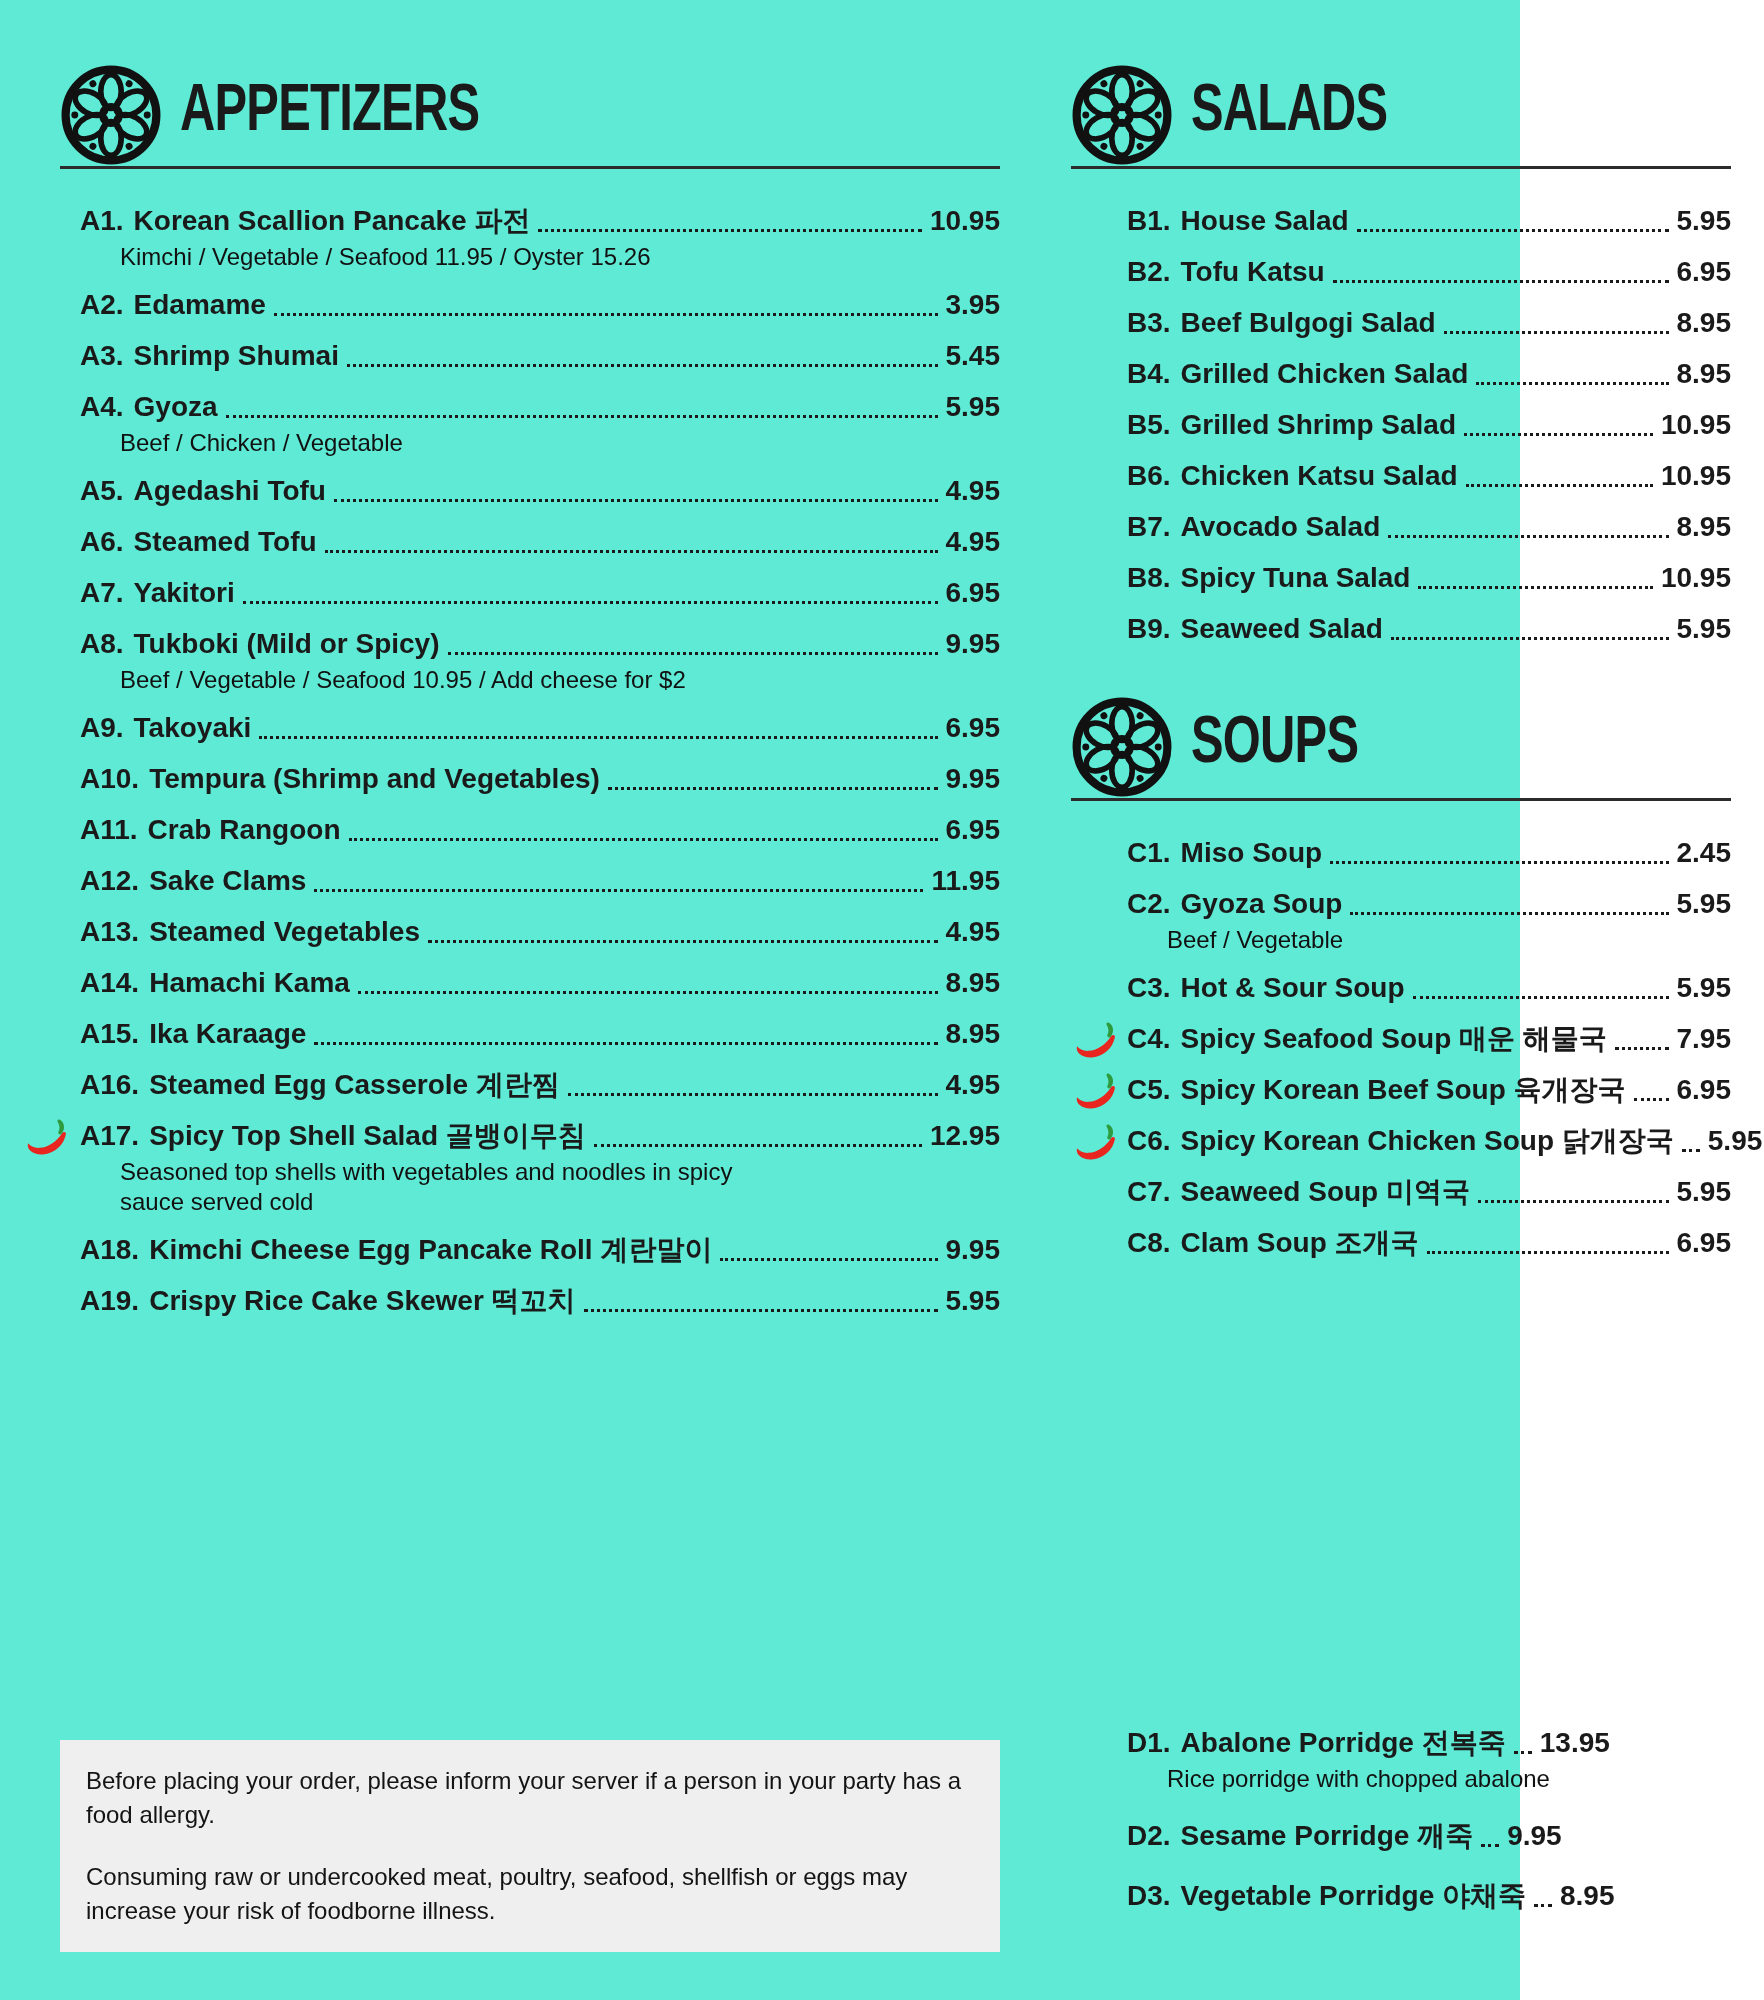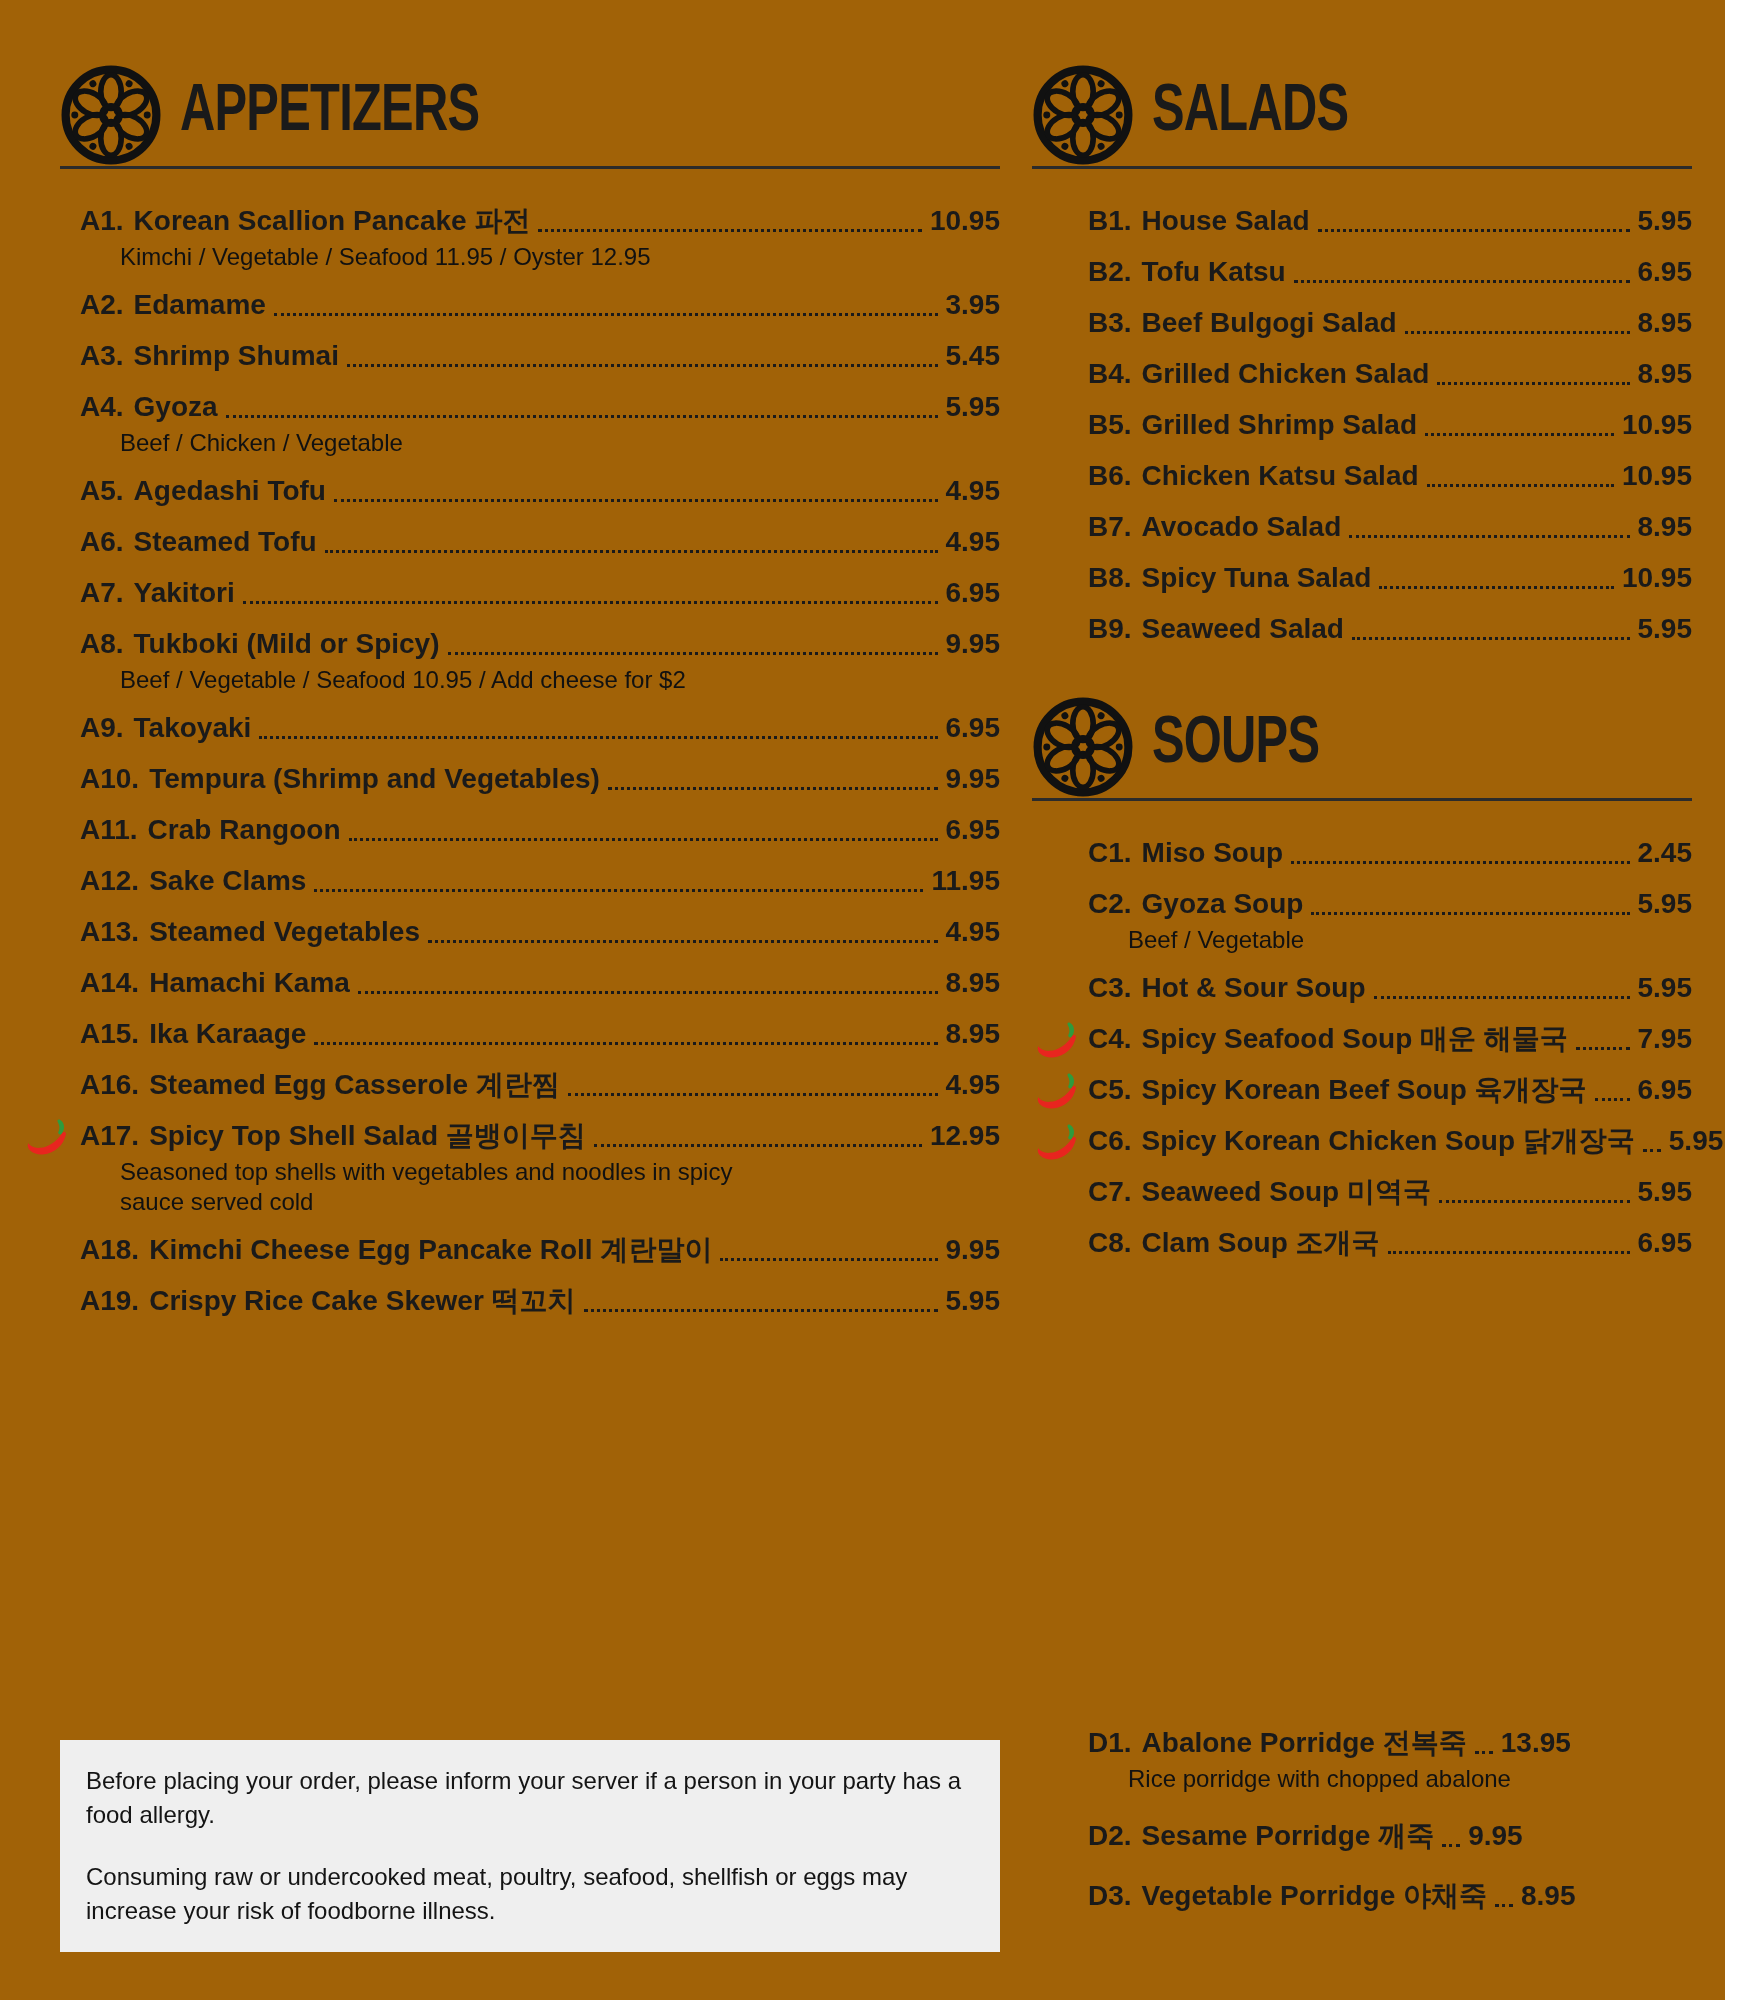--- a/index.html
+++ b/index.html
@@ -1,25 +1,25 @@
 <!DOCTYPE html>
 <html><head>
 <meta charset="utf-8">
 <style>
   html,body{margin:0;padding:0;background:#fff;}
   .page{
     position:relative;
-    width:1725px;height:2000px;
+    width:1520px;height:2000px;
     box-sizing:border-box;
-    background:#a16207;
+    background:#5eead4;
     color:#1a1a1a;
     font-family:"Liberation Sans","DejaVu Sans",sans-serif;
     display:grid;
     grid-template-columns:940px 660px;
-    column-gap:32px;
+    column-gap:71px;
     padding:58px 56px 0 60px;
   }
   .col{display:flex;flex-direction:column;min-height:0;}
 
   
   .sec-header{
     display:flex;align-items:center;
     border-bottom:3px solid #2b2b2b;
     padding-bottom:0px;
     margin-bottom:34px;
@@ -119,21 +119,21 @@
       <div class="list">
 
           <div class="item">
             <div class="row">
 
               <span class="num">A1.</span>
               <span class="nm">Korean Scallion Pancake 파전</span>
               <span class="leader"></span>
               <span class="price">10.95</span>
             </div>
-            <div class="sub">Kimchi / Vegetable  / Seafood 11.95 / Oyster 12.95</div>
+            <div class="sub">Kimchi / Vegetable  / Seafood 11.95 / Oyster 15.26</div>
           </div>
 
           <div class="item">
             <div class="row">
 
               <span class="num">A2.</span>
               <span class="nm">Edamame</span>
               <span class="leader"></span>
               <span class="price">3.95</span>
             </div>

